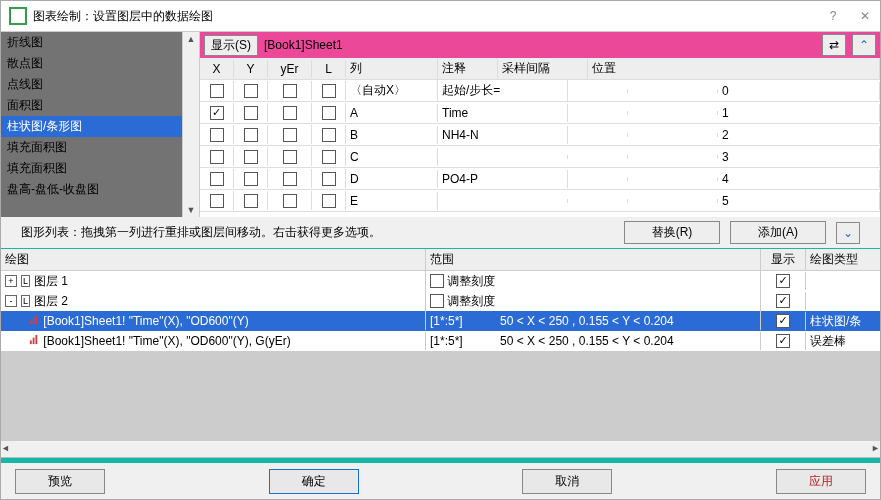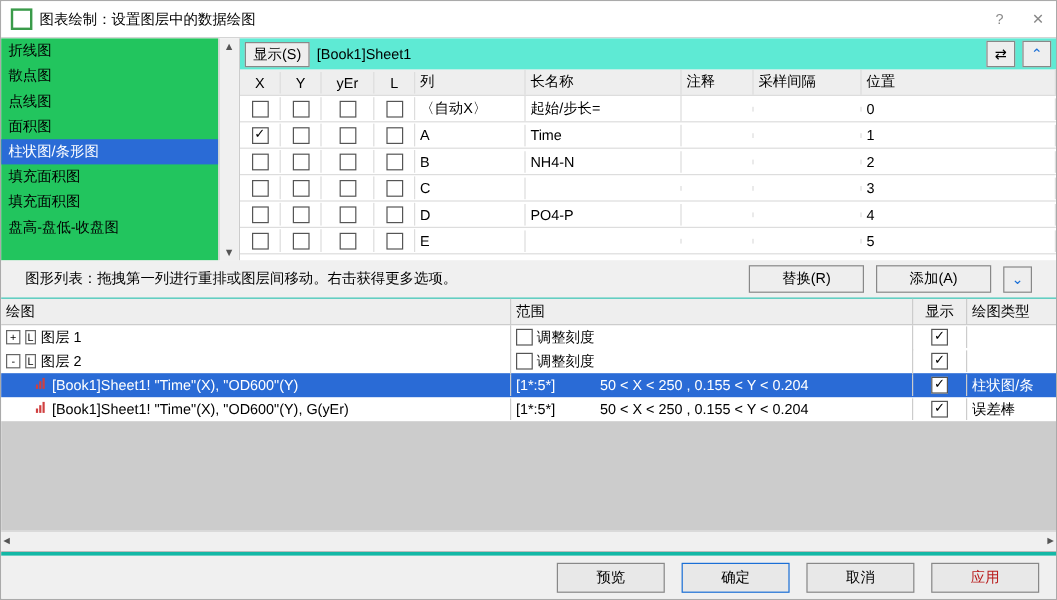--- a/index.html
+++ b/index.html
@@ -5,27 +5,27 @@
 html,body{margin:0;padding:0;font-family:"Microsoft YaHei","SimSun",sans-serif;font-size:12px;background:#fff;color:#000}
 .window{width:881px;height:500px;border:1px solid #aaa;box-sizing:border-box;display:flex;flex-direction:column;background:#f0f0f0}
 .titlebar{height:30px;display:flex;align-items:center;padding:0 8px;background:#fff}
 .titlebar .icon{width:14px;height:14px;border:2px solid #3a9b4a;margin-right:6px}
 .titlebar .title{flex:1;color:#000000}
 .titlebar .sysbtns{display:flex;gap:18px;align-items:center}
 .sysbtn{width:14px;height:14px;display:flex;align-items:center;justify-content:center;color:#888}
 .topsplit{display:flex;height:185px;border-top:1px solid #ccc}
 .left{width:198px;border-right:1px solid #ccc;display:flex;flex-direction:column;background:#fff}
 .left .hdr{padding:4px 6px;font-weight:normal;background:#f0f0f0}
-.typelist{flex:1;overflow:auto;background:#22c55e}
+.typelist{flex:1;overflow:auto;background:#737373}
 .typelist .item{padding:2px 6px;white-space:nowrap}
 .typelist .item.sel{background:#2a6bd6;color:#fff}
 .scrollside{width:16px;background:#f0f0f0;border-left:1px solid #ccc;display:flex;flex-direction:column;justify-content:space-between}
 .arrow{font-size:9px;text-align:center;color:#555;padding:2px 0}
 .right{flex:1;display:flex;flex-direction:column;background:#fff}
-.right .top{display:flex;align-items:center;padding:2px 4px;gap:6px;background:#5eead4}
+.right .top{display:flex;align-items:center;padding:2px 4px;gap:6px;background:#ec4899}
 .right .top .btn{border:1px solid #888;background:#eee;padding:1px 6px}
 .right .top .sheet{flex:1}
 .sqbtn{border:1px solid #888;background:#eee;width:22px;height:20px;display:flex;align-items:center;justify-content:center}
 .grid{flex:1;display:flex;flex-direction:column}
 .grow{display:flex;border-bottom:1px solid #ddd;height:21px;align-items:center}
 .ghdr{background:#eee}
 .gc{box-sizing:border-box;padding:2px 4px;border-right:1px solid #ddd;overflow:hidden;white-space:nowrap}
 .c-x{width:34px;text-align:center}.c-y{width:34px;text-align:center}.c-e{width:44px;text-align:center}.c-l{width:34px;text-align:center}
 .c-col{width:92px}.c-ln{width:130px}.c-cm{width:60px}.c-si{width:90px}.c-pos{flex:1;text-align:left;padding-right:18px}
 .chk{width:12px;height:12px;border:1px solid #555;display:inline-block;vertical-align:middle;background:#fff}
@@ -40,21 +40,21 @@
 .pc3{width:36px;padding:2px 4px;text-align:center;border-right:1px solid #ccc}
 .pc4{width:66px;padding:2px 4px}
 .prow{display:flex;height:20px;align-items:center}
 .prow.sel{background:#2a6bd6;color:#fff}
 .tree{display:flex;align-items:center;gap:4px}
 .pm{width:10px;height:10px;border:1px solid #666;display:inline-flex;align-items:center;justify-content:center;font-size:9px;line-height:9px;background:#fff;color:#000}
 .lyricon{display:inline-block;border:1px solid #666;font-size:9px;padding:0 1px;background:#fff;color:#000}
 .plot-icon{display:inline-block;width:11px;height:11px}
 .gray{flex:1;background:#ccc}
 .hscrl{height:16px;background:#f0f0f0;border-top:1px solid #ccc;display:flex;justify-content:space-between}
-.footer{height:36px;display:flex;align-items:center;justify-content:flex-end;gap:14px;padding:0 14px;background:#f0f0f0;border-top:3px solid #14b8a6}
+.footer{height:36px;display:flex;align-items:center;justify-content:space-between;gap:14px;padding:0 14px;background:#f0f0f0;border-top:5px solid #14b8a6}
 .footbtn{border:1px solid #888;background:#e8e8e8;padding:3px 0;width:88px;text-align:center}
 .footbtn.primary{border:1.5px solid #1a6fd6}
 .footbtn.disabled{color:#b91c1c}
 </style>
 </head>
 <body>
 
 <div class="window">
   <div class="titlebar">
     <div class="icon"></div>
@@ -92,21 +92,20 @@
         <div class="sqbtn">⇄</div>
         <div class="sqbtn" style="color:#1a6fd6">⌃</div>
       </div>
       <div class="grid">
         <div class="grow ghdr">
           <div class="gc c-x">X</div>
           <div class="gc c-y">Y</div>
           <div class="gc c-e">yEr</div>
           <div class="gc c-l">L</div>
           <div class="gc c-col">列</div>
-          <div class="gc c-ln">长名称</div>
           <div class="gc c-cm">注释</div>
           <div class="gc c-si">采样间隔</div>
           <div class="gc c-pos">位置</div>
         </div>
         <div id="gridrows">
             <div class="grow">
               <div class="gc c-x"><span class="chk"></span></div>
               <div class="gc c-y"><span class="chk"></span></div>
               <div class="gc c-e"><span class="chk"></span></div>
               <div class="gc c-l"><span class="chk"></span></div>

